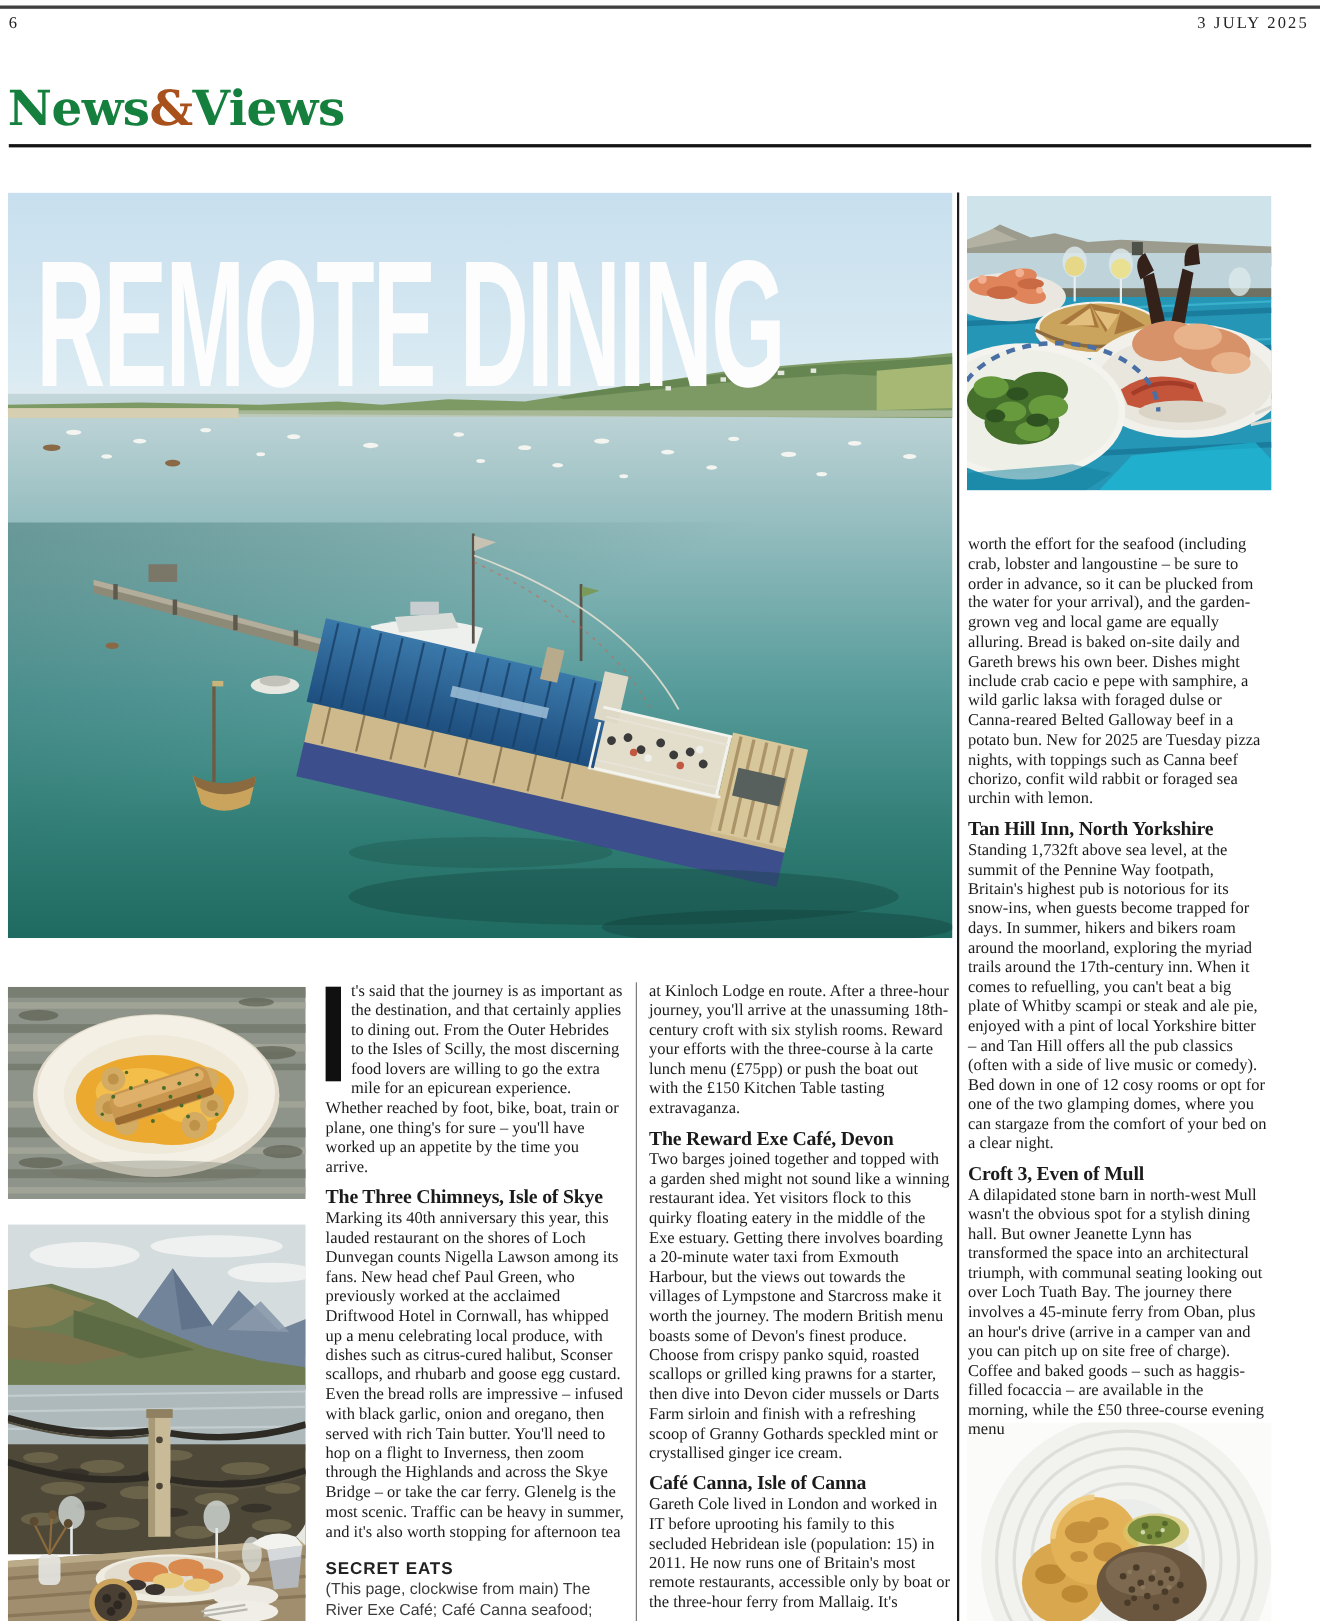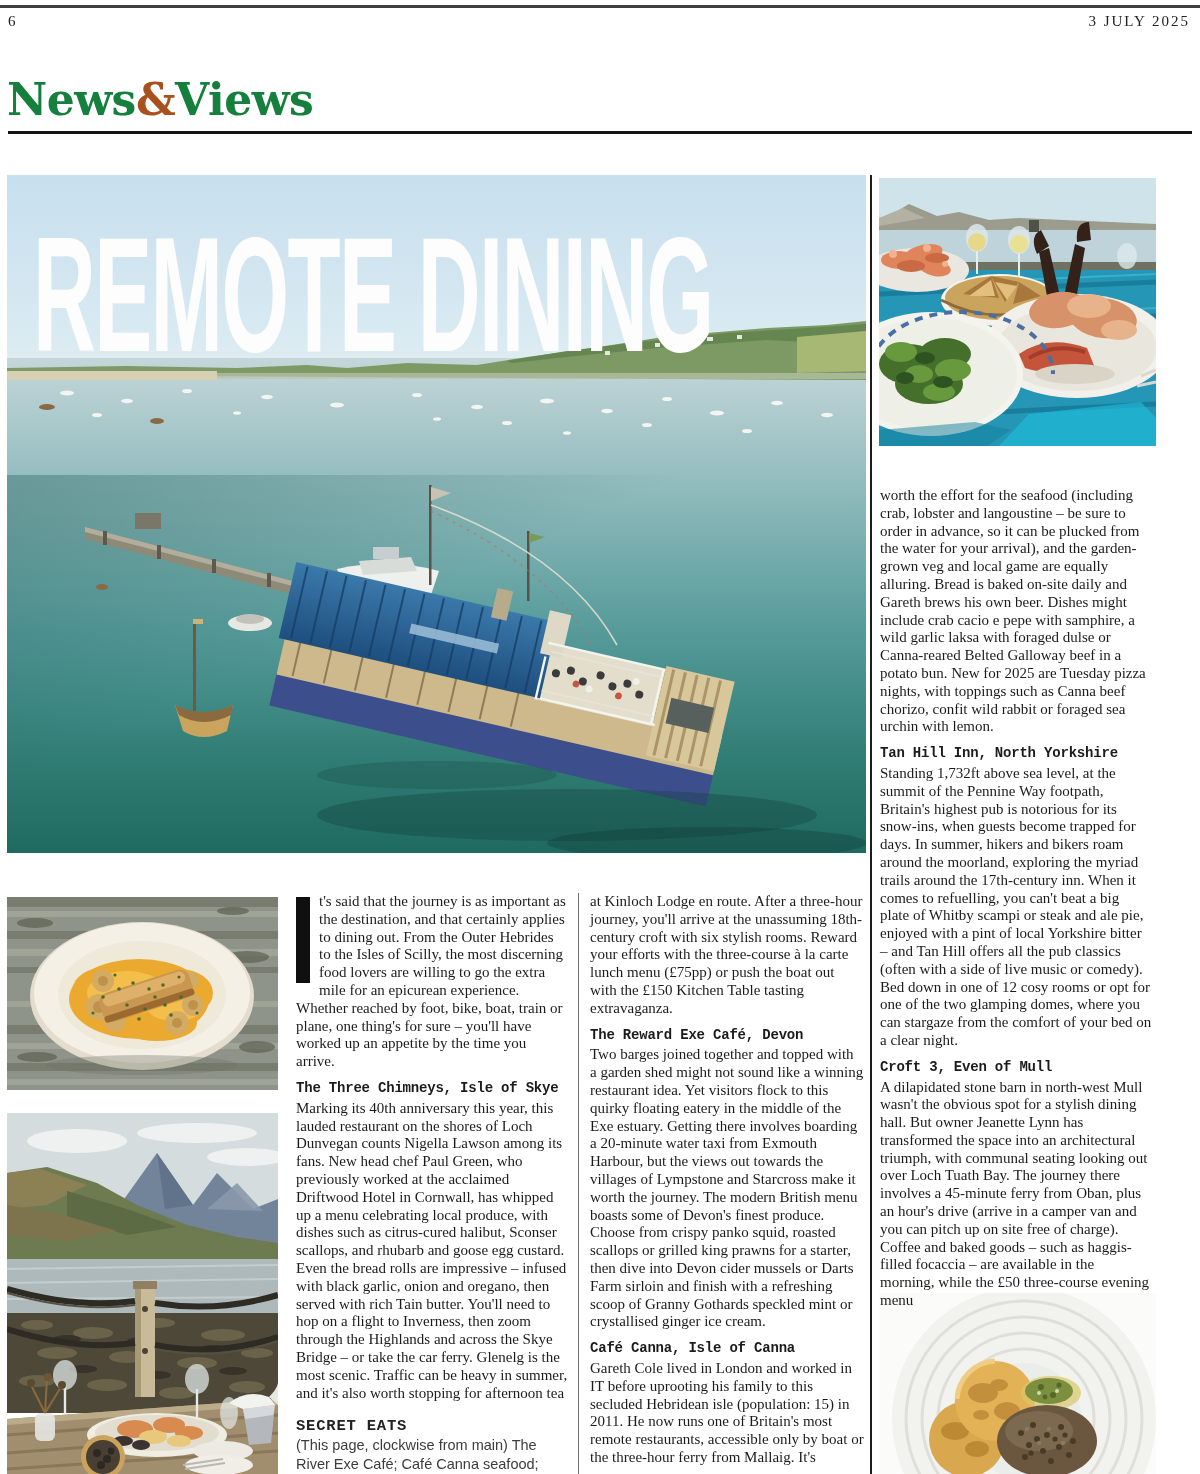--- a/index.html
+++ b/index.html
@@ -35,29 +35,29 @@
   .photo{overflow:hidden;}
   .photo-seafood{left:879px;top:178px;width:277px;height:268px;}
   .photo-fish{left:7px;top:897px;width:271px;height:193px;}
   .photo-loch{left:7px;top:1113px;width:271px;height:361px;}
   .photo-haggis{left:879px;top:1293px;width:277px;height:181px;}
 
   
   .col{font-size:15px;line-height:17.8px;color:#1b1b1b;}
   .col p{margin:0 0 0 0;}
   .col .sect{margin-top:9px;}
-  .h-sect{font-size:14px;font-weight:700;letter-spacing:-0.2px;margin:0 0 2px 0;
-          font-family:Liberation Mono, monospace;font-stretch:condensed;}
+  .h-sect{font-size:18px;font-weight:700;letter-spacing:-0.2px;margin:0 0 2px 0;
+          font-family:Liberation Serif, serif;font-stretch:condensed;}
   .col1{left:296px;top:893px;width:272px;}
   .col2{left:590px;top:893px;width:274px;}
   .col3{left:880px;top:475px;width:272px;margin-top:12px;}
   .dropcap{float:left;width:14px;height:86px;background:#101010;margin:4px 9px 0 0;
            color:transparent;overflow:hidden;}
   .caption{margin-top:16px;font-family:"Liberation Sans",sans-serif;color:#3c3c3c;}
-  .caption-title{font-weight:700;font-size:15.5px;letter-spacing:0.8px;color:#222;margin:0 0 3px 0;font-family:Liberation Mono, monospace;}
+  .caption-title{font-weight:700;font-size:15.5px;letter-spacing:0.8px;color:#222;margin:0 0 3px 0;}
   .caption-text{font-size:14.5px;line-height:19px;font-weight:400;margin:0;}
 </style>
 </head>
 <body>
 
 <div class="page">
 
   <div class="abs top-rule"></div>
   <div class="abs folio folio-left">6</div>
   <div class="abs folio folio-right">3 JULY 2025</div>

